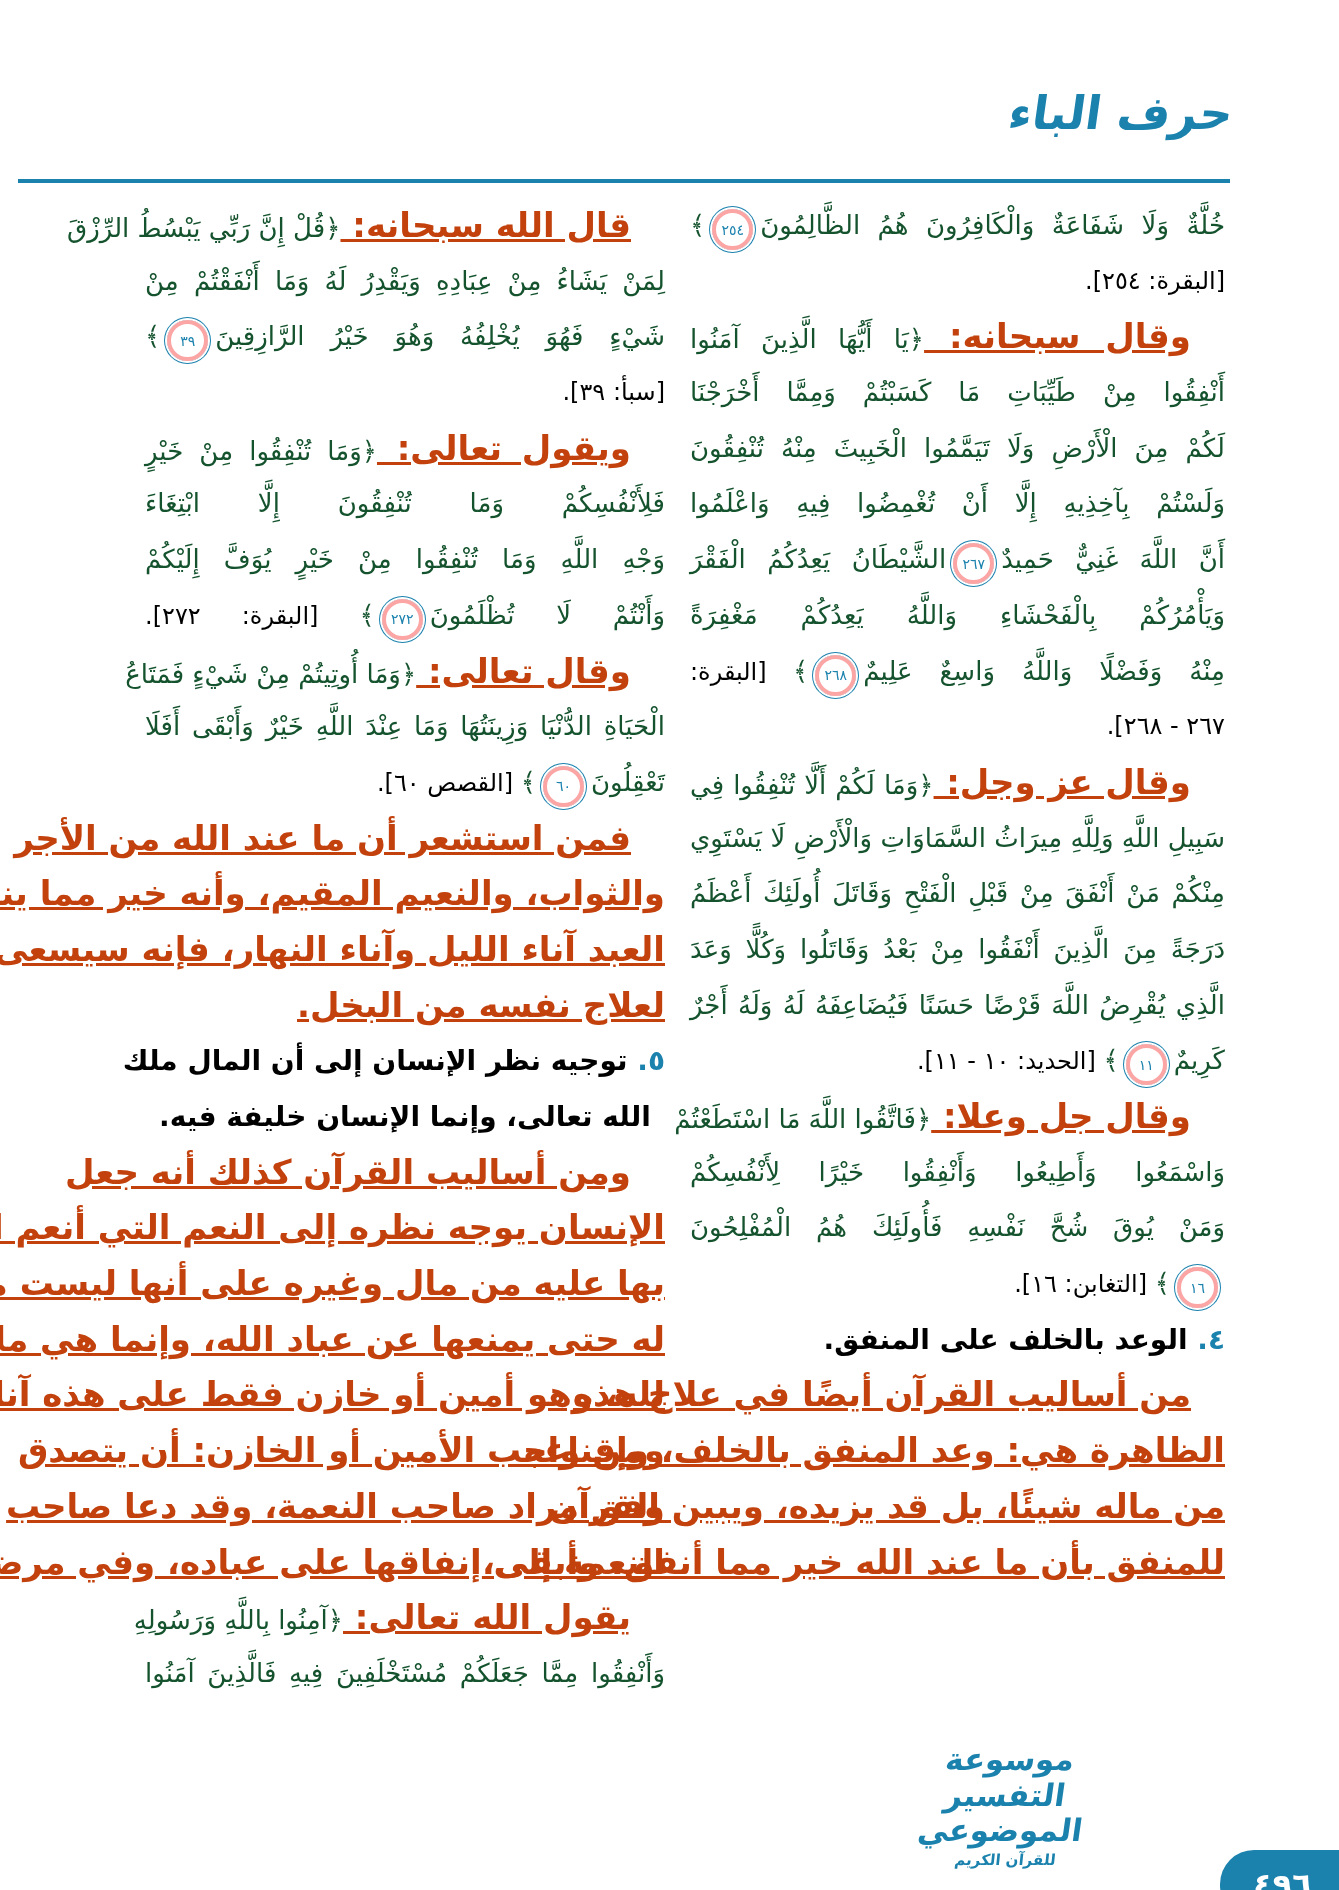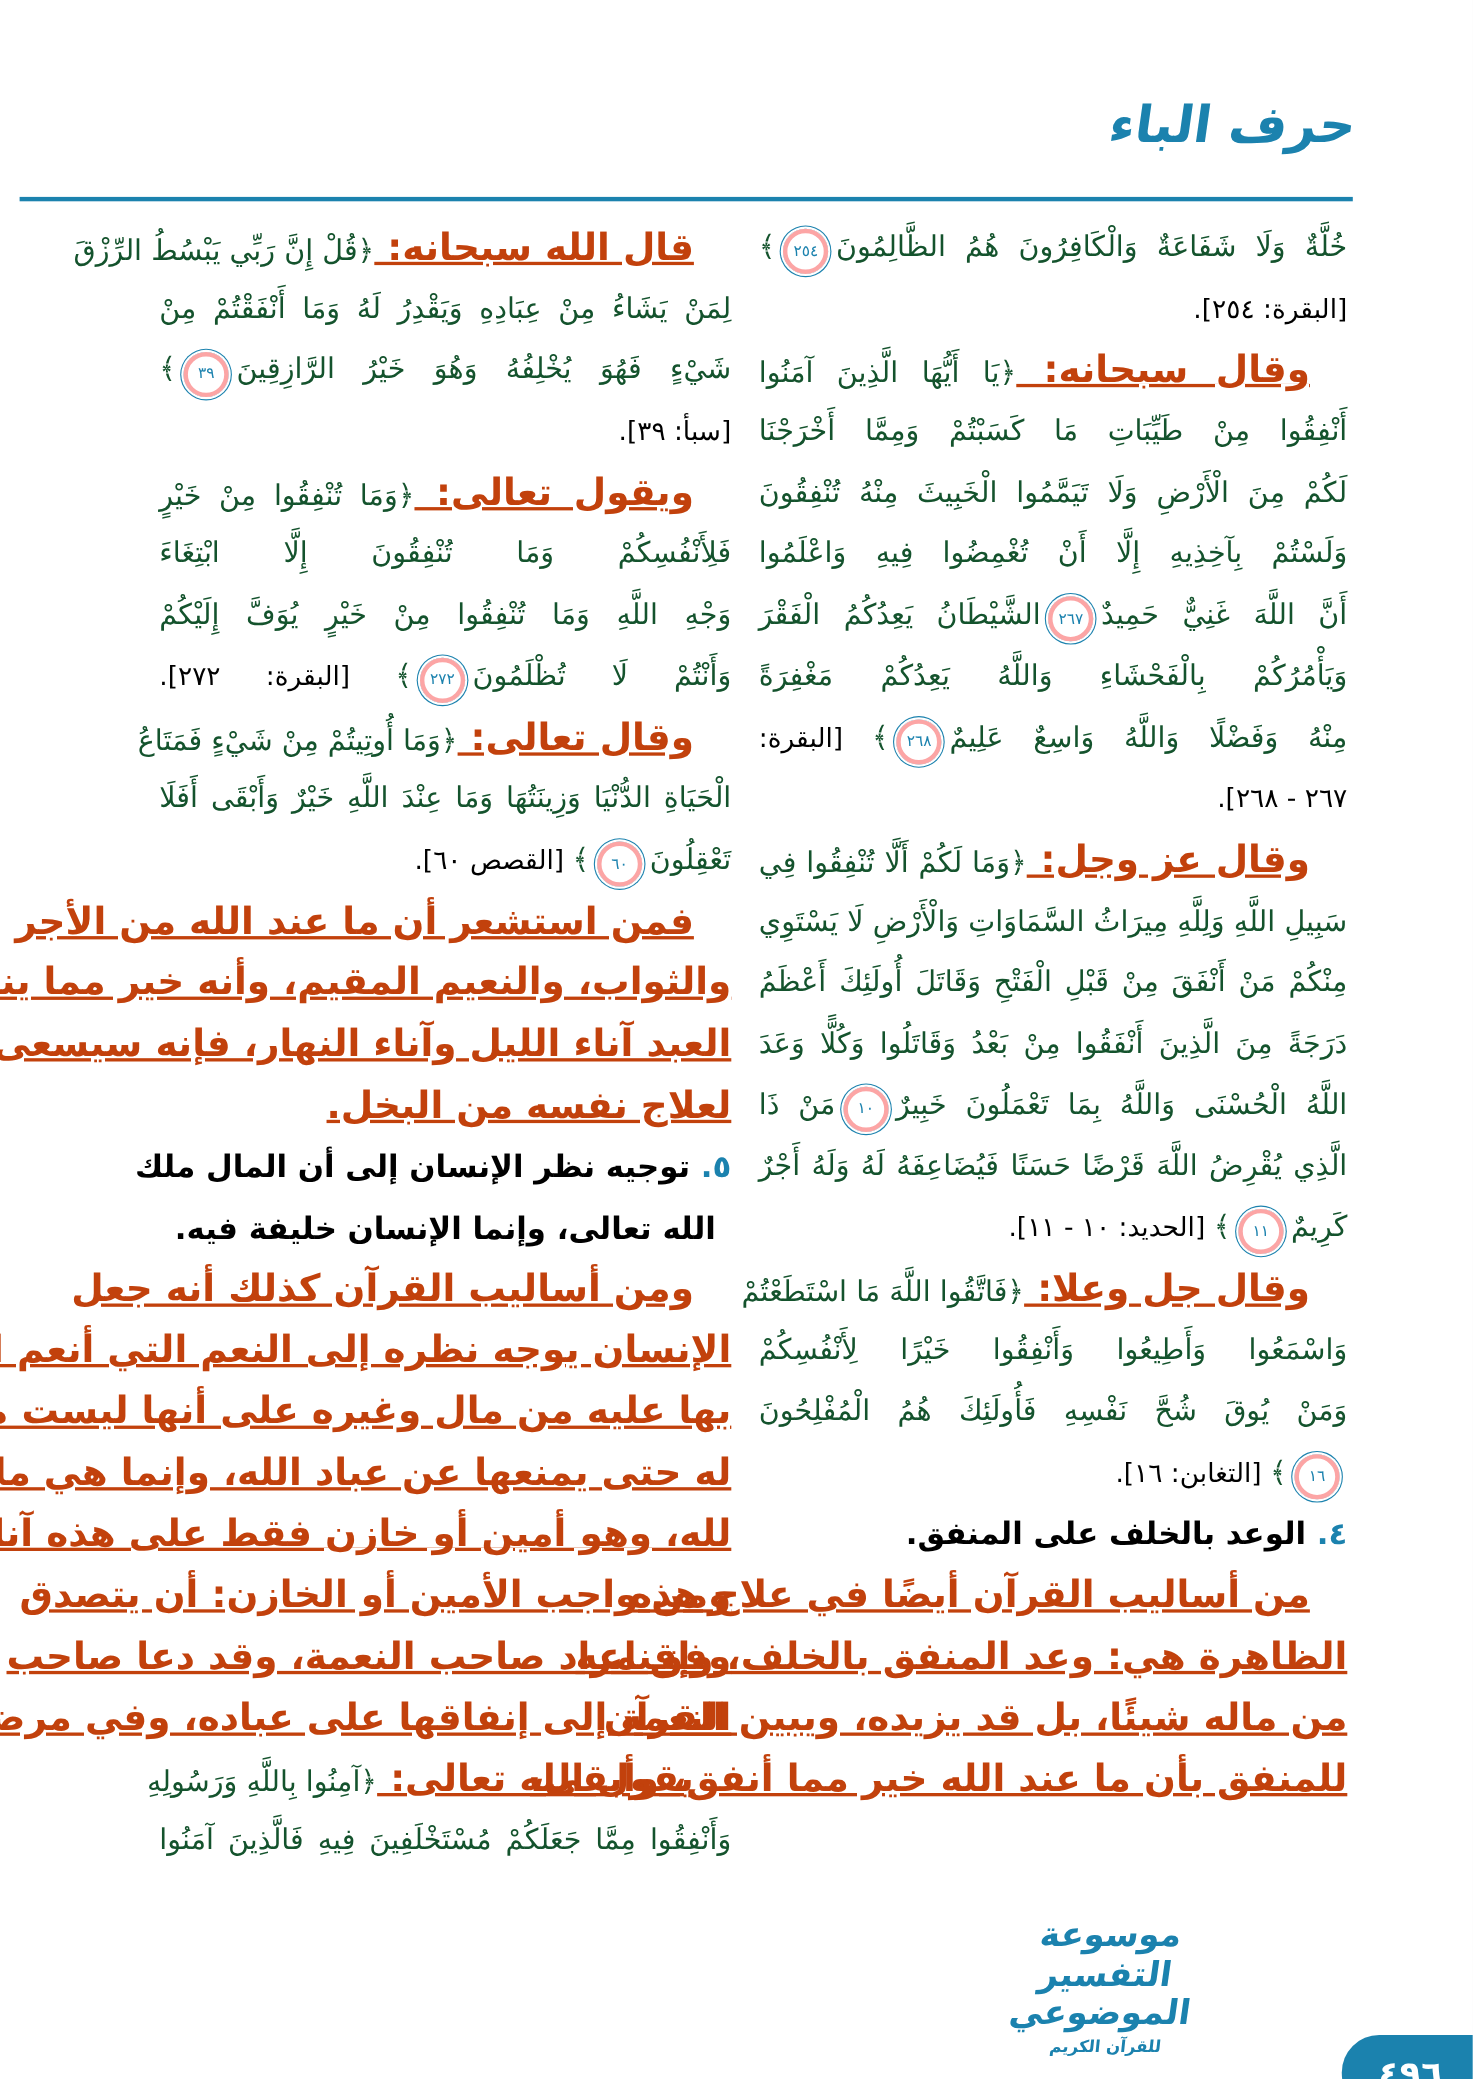--- a/index.html
+++ b/index.html
@@ -90,21 +90,20 @@
         <div class="line j"><span class="seg-q">لَكُمْ مِنَ الْأَرْضِ وَلَا تَيَمَّمُوا الْخَبِيثَ مِنْهُ تُنْفِقُونَ</span></div>
         <div class="line j"><span class="seg-q">وَلَسْتُمْ بِآخِذِيهِ إِلَّا أَنْ تُغْمِضُوا فِيهِ وَاعْلَمُوا</span></div>
         <div class="line j"><span class="seg-q">أَنَّ اللَّهَ غَنِيٌّ حَمِيدٌ</span><span class="seg-m">٢٦٧</span><span class="seg-q">الشَّيْطَانُ يَعِدُكُمُ الْفَقْرَ</span></div>
         <div class="line j"><span class="seg-q">وَيَأْمُرُكُمْ بِالْفَحْشَاءِ وَاللَّهُ يَعِدُكُمْ مَغْفِرَةً</span></div>
         <div class="line j"><span class="seg-q">مِنْهُ وَفَضْلًا وَاللَّهُ وَاسِعٌ عَلِيمٌ</span><span class="seg-m">٢٦٨</span><span class="seg-q">﴾</span><span class="seg-r"> [البقرة:</span></div>
         <div class="line r"><span class="seg-r">٢٦٧ - ٢٦٨].</span></div>
         <div class="line j ind"><span class="seg-t">وقال عز وجل: </span><span class="seg-q">﴿وَمَا لَكُمْ أَلَّا تُنْفِقُوا فِي</span></div>
         <div class="line j"><span class="seg-q">سَبِيلِ اللَّهِ وَلِلَّهِ مِيرَاثُ السَّمَاوَاتِ وَالْأَرْضِ لَا يَسْتَوِي</span></div>
         <div class="line j"><span class="seg-q">مِنْكُمْ مَنْ أَنْفَقَ مِنْ قَبْلِ الْفَتْحِ وَقَاتَلَ أُولَئِكَ أَعْظَمُ</span></div>
         <div class="line j"><span class="seg-q">دَرَجَةً مِنَ الَّذِينَ أَنْفَقُوا مِنْ بَعْدُ وَقَاتَلُوا وَكُلًّا وَعَدَ</span></div>
-        <div class="line j"><span class="seg-q">اللَّهُ الْحُسْنَى وَاللَّهُ بِمَا تَعْمَلُونَ خَبِيرٌ</span><span class="seg-m">١٠</span><span class="seg-q">مَنْ ذَا</span></div>
         <div class="line j"><span class="seg-q">الَّذِي يُقْرِضُ اللَّهَ قَرْضًا حَسَنًا فَيُضَاعِفَهُ لَهُ وَلَهُ أَجْرٌ</span></div>
         <div class="line r"><span class="seg-q">كَرِيمٌ</span><span class="seg-m">١١</span><span class="seg-q">﴾</span><span class="seg-r"> [الحديد: ١٠ - ١١].</span></div>
         <div class="line j ind"><span class="seg-t">وقال جل وعلا: </span><span class="seg-q">﴿فَاتَّقُوا اللَّهَ مَا اسْتَطَعْتُمْ</span></div>
         <div class="line j"><span class="seg-q">وَاسْمَعُوا وَأَطِيعُوا وَأَنْفِقُوا خَيْرًا لِأَنْفُسِكُمْ</span></div>
         <div class="line j"><span class="seg-q">وَمَنْ يُوقَ شُحَّ نَفْسِهِ فَأُولَئِكَ هُمُ الْمُفْلِحُونَ</span></div>
         <div class="line r"><span class="seg-m">١٦</span><span class="seg-q">﴾</span><span class="seg-r"> [التغابن: ١٦].</span></div>
         <div class="line r"><span class="seg-n">٤. </span><span class="seg-h">الوعد بالخلف على المنفق.</span></div>
         <div class="line j ind"><span class="seg-t">من أساليب القرآن أيضًا في علاج هذه</span></div>
         <div class="line j"><span class="seg-t">الظاهرة هي: وعد المنفق بالخلف، وإقناعه</span></div>
         <div class="line j"><span class="seg-t">من ماله شيئًا، بل قد يزيده، ويبين القرآن</span></div>

